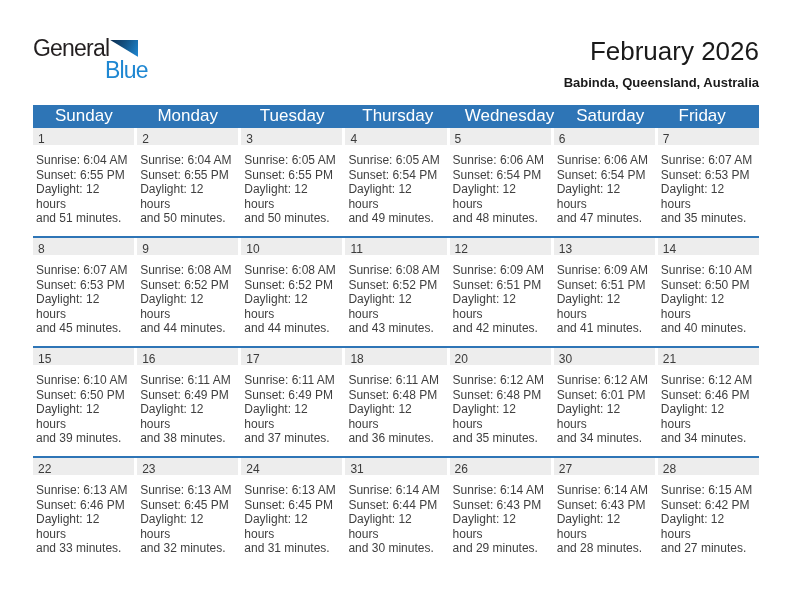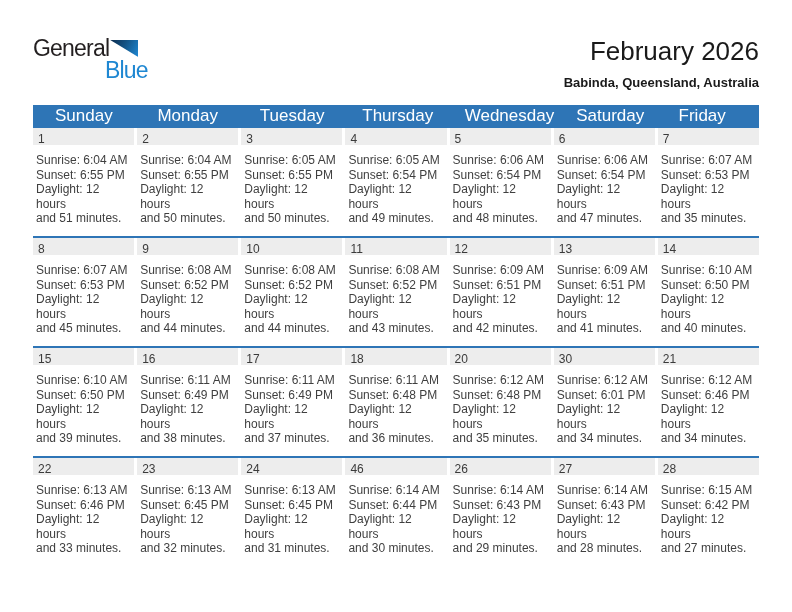--- a/index.html
+++ b/index.html
@@ -375,21 +375,21 @@
     <div class="day-info">
       <div class="line">Sunrise: 6:13 AM</div>
       <div class="line">Sunset: 6:45 PM</div>
       <div class="line">Daylight: 12 hours</div>
       <div class="line">and 31 minutes.</div>
     </div>
   </div>
 
   <div class="day-cell">
     <div class="day-num-strip">
-      <span class="day-num">46</span>
+      <span class="day-num">31</span>
     </div>
     <div class="day-info">
       <div class="line">Sunrise: 6:14 AM</div>
       <div class="line">Sunset: 6:44 PM</div>
       <div class="line">Daylight: 12 hours</div>
       <div class="line">and 30 minutes.</div>
     </div>
   </div>
 
   <div class="day-cell">

